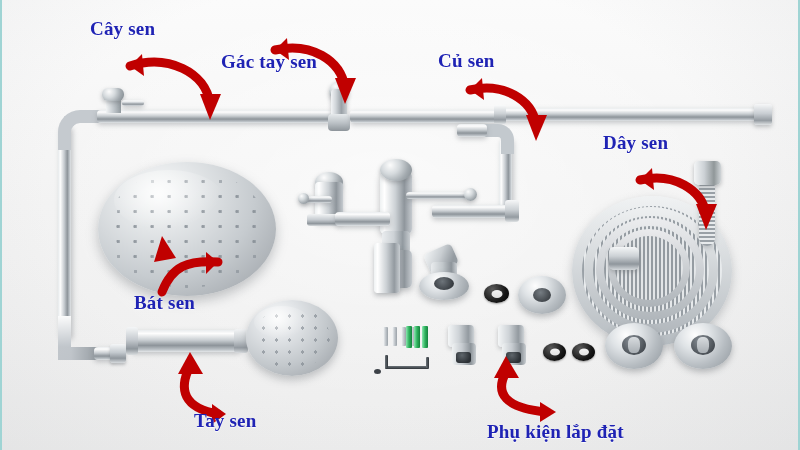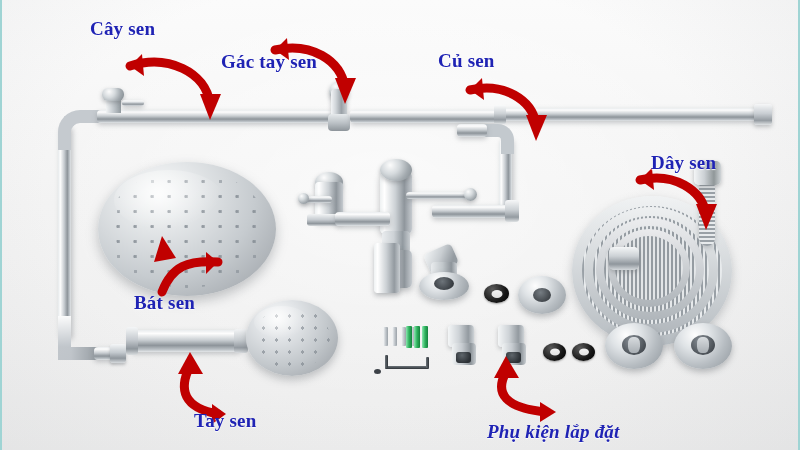--- a/index.html
+++ b/index.html
@@ -326,18 +326,18 @@
 
   <svg class="arrow" style="left:488px;top:356px;width:88px;height:66px;" viewBox="0 0 88 66">
     <path d="M16,16 C4,38 16,52 56,56" stroke="#c00000" stroke-width="9" fill="none" stroke-linecap="round"></path>
     <path d="M16,0 L29,22 L4,22 Z" fill="#c00000"></path>
     <path d="M66,56 L50,46 L50,66 Z" fill="#c00000"></path>
   </svg>
 
   <div class="lbl" style="left:88px;top:18px;">Cây sen</div>
   <div class="lbl" style="left:219px;top:4px;margin-top:47px;">Gác tay sen</div>
   <div class="lbl" style="left:436px;top:50px;">Củ sen</div>
-  <div class="lbl" style="left:601px;top:152px;margin-left:48px;">Dây sen</div>
+  <div class="lbl" style="left:601px;top:132px;">Dây sen</div>
   <div class="lbl" style="left:132px;top:292px;">Bát sen</div>
   <div class="lbl" style="left:192px;top:410px;">Tay sen</div>
-  <div class="lbl" style="left:485px;top:421px;font-style:italic;">Phụ kiện lắp đặt</div>
+  <div class="lbl" style="left:485px;top:421px;">Phụ kiện lắp đặt</div>
 
 </div>
 
 </body></html>

